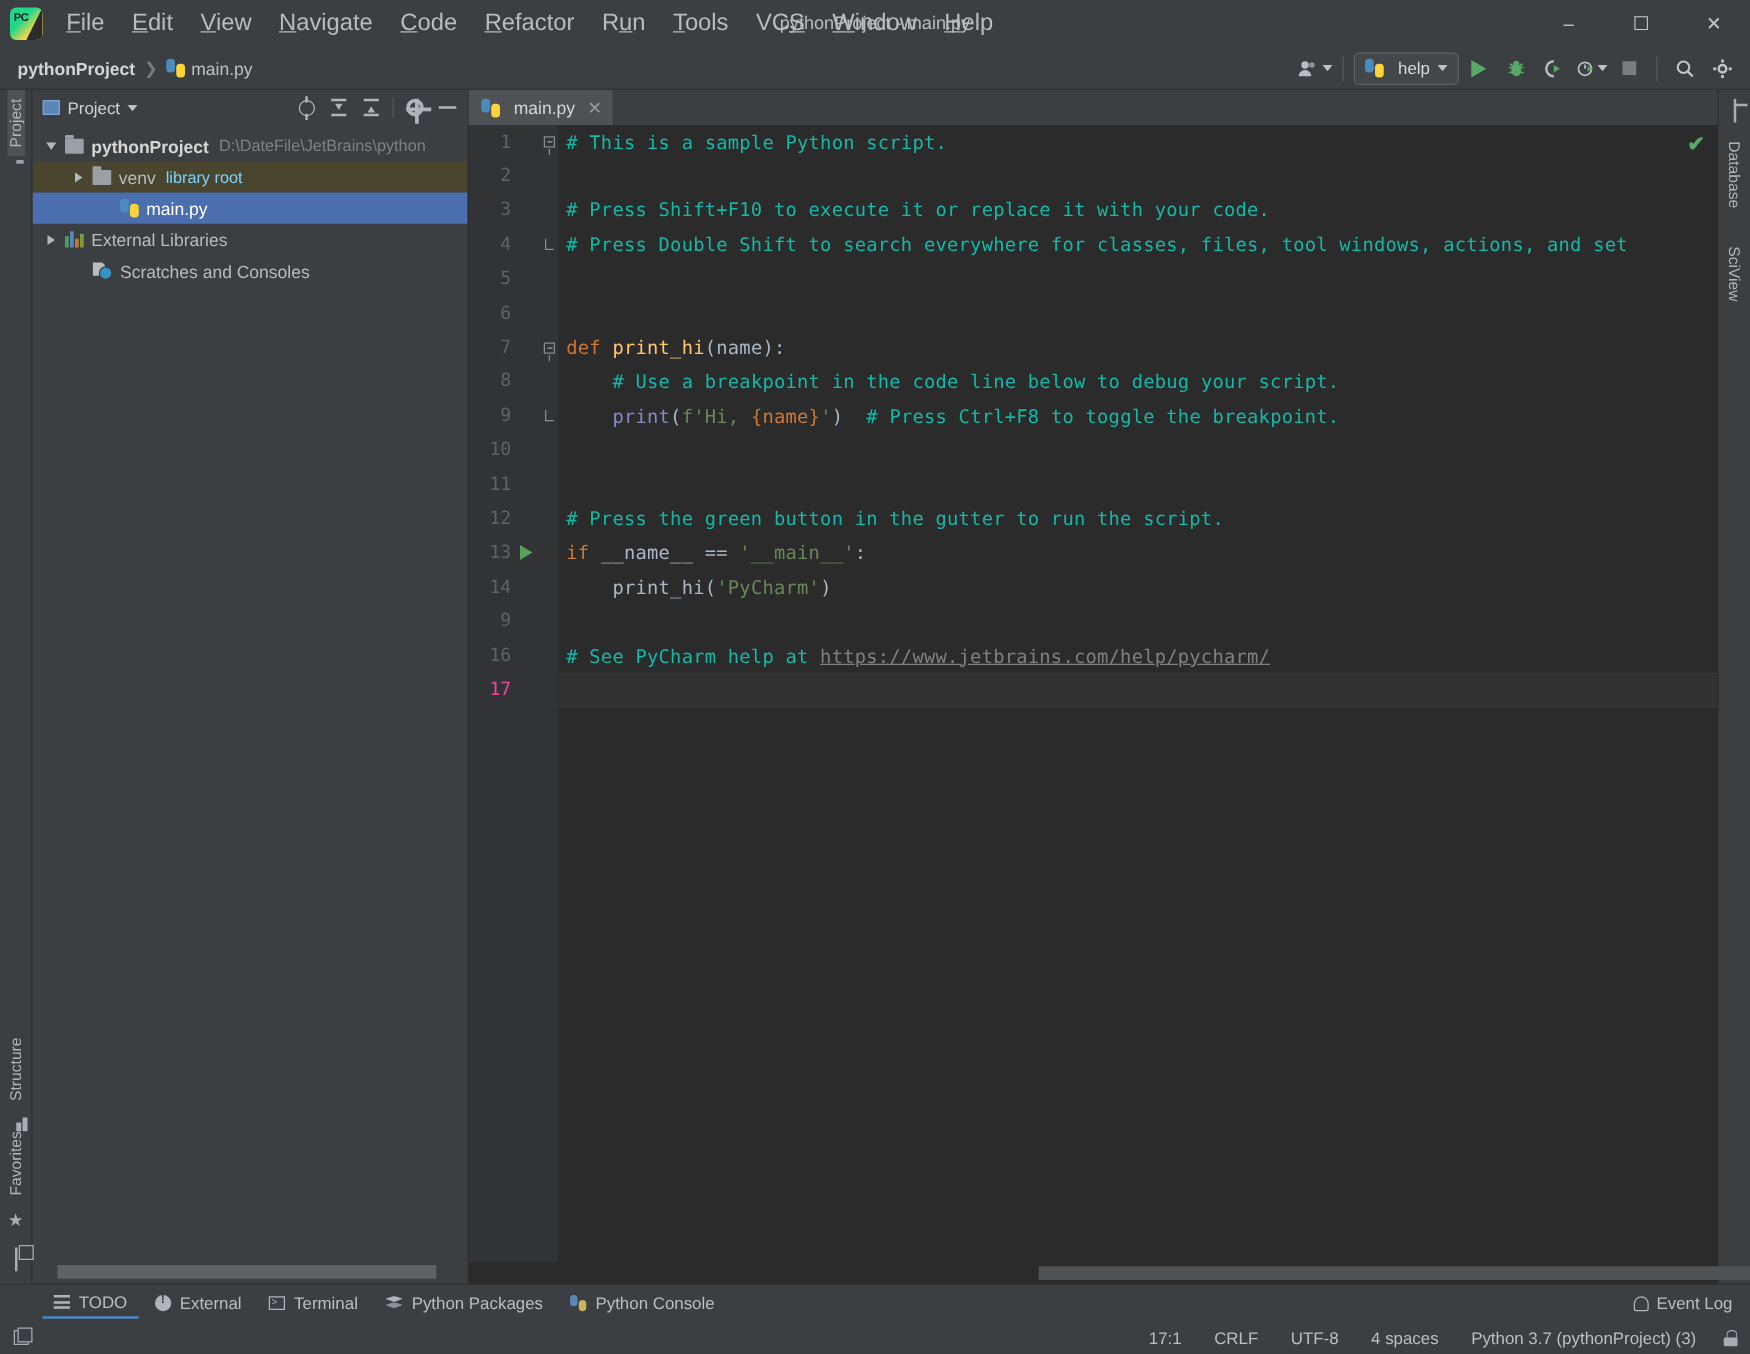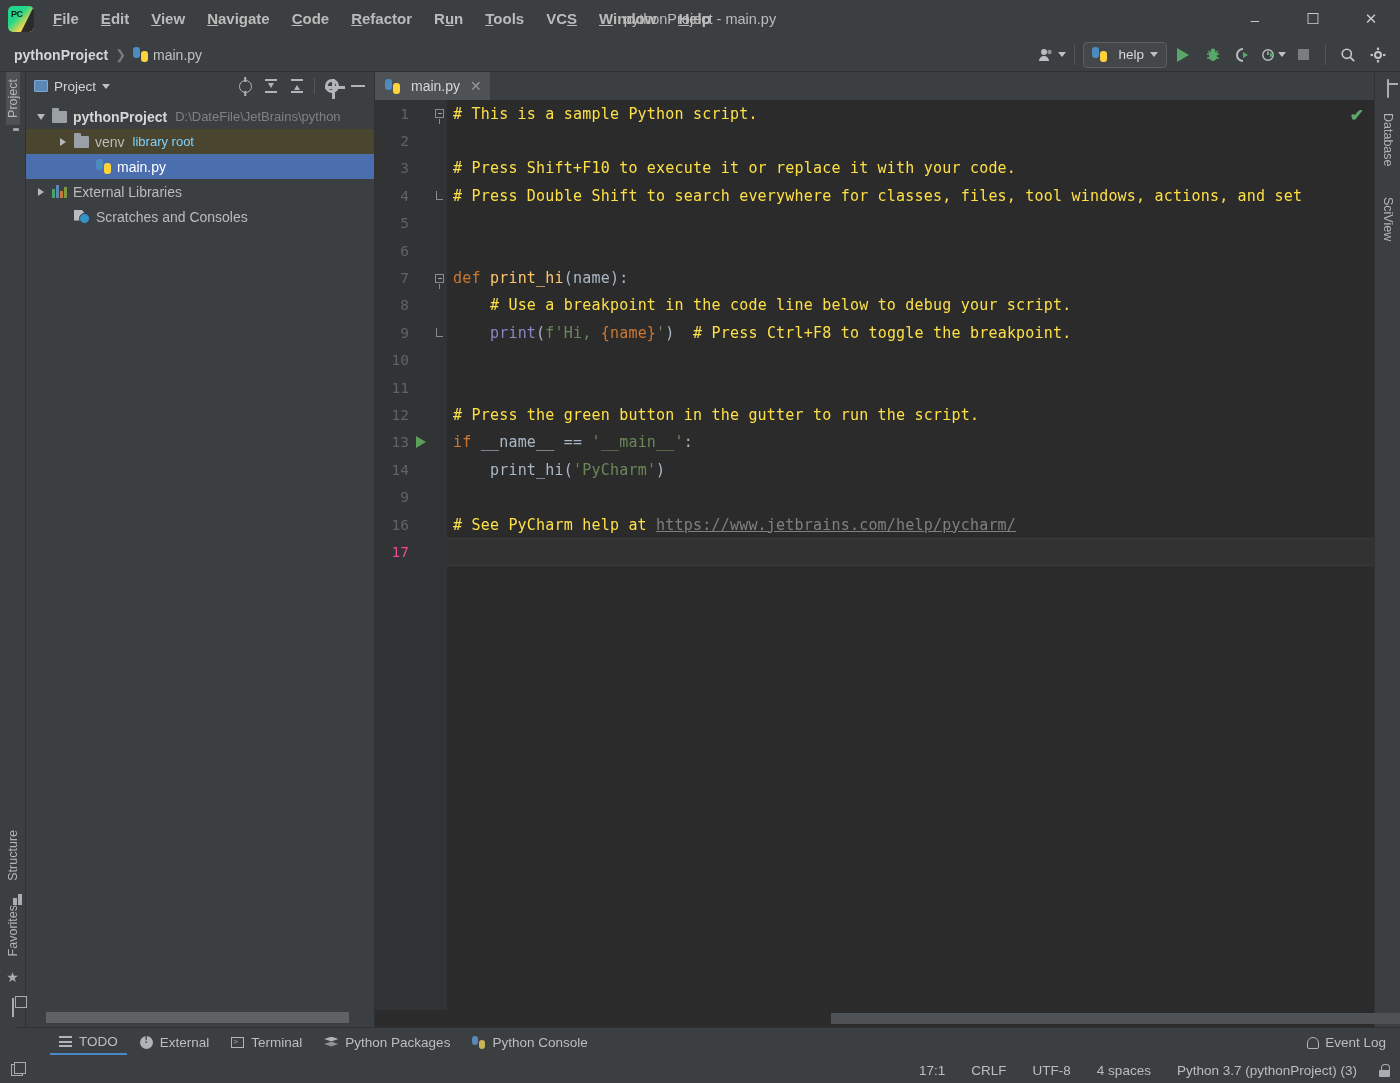--- a/index.html
+++ b/index.html
@@ -26,23 +26,22 @@
   .logo::after {
     content: "PC"; position: absolute; left: 3px; top: 3px;
     font-size: 9px; font-weight: bold; color: #1c1c1c; letter-spacing: -0.5px;
   }
   .logo .logo-dark {
     position: absolute; right: 0; top: 0; width: 13px; height: 26px;
     background: #2b2b2b; clip-path: polygon(100% 0, 100% 100%, 0 100%);
   }
   .menubar { display: flex; align-items: center; height: 38px; }
   .menu-item {
-    padding: 4px 11px; font-size: 15px; color: #bbbbbb; cursor: default;
+    padding: 4px 11px; font-size: 19px; color: #bbbbbb; cursor: default;
     line-height: 1.2;
-    font-weight: bold;
   }
   .menu-item .ul { text-decoration: underline; }
   .win-title {
     position: absolute; left: 0; right: 0; top: 0; height: 38px;
     display: flex; align-items: center; justify-content: center;
     font-size: 14.5px; color: #bbbbbb; pointer-events: none;
   }
   .wincontrols { margin-left: auto; display: flex; height: 38px; z-index: 3; }
   .wc {
     width: 58px; height: 38px; display: flex; align-items: center; justify-content: center;
@@ -215,41 +214,41 @@
   .foldbox.pin::before{content:"";position:absolute;left:3.3px;top:9px;width:1px;height:5px;background:#888c8f;}
   .foldend { width:7px;height:9px;border-left:1px solid #888c8f;border-bottom:1px solid #888c8f; }
 
   .codecol { flex: 1 1 auto; position: relative; overflow: hidden; background: #2b2b2b; }
   .cline {
     height: 27.4px; display:flex; align-items:center; white-space: pre;
     font-family: "DejaVu Sans Mono", monospace; font-size: 15px; padding-left: 6px;
     letter-spacing: 0.2px;
   }
   .cline.cur { background: #323232; box-shadow: inset 0 -1px 0 #3a3a3a, inset 0 1px 0 #3a3a3a; }
-  .cmt { color: #fde047; }
+  .cmt { color: #14b8a6; }
   .kw  { color: #cc7832; }
   .fn  { color: #ffc66d; }
   .bi  { color: #8888c6; }
   .str { color: #6a8759; }
   .pun { color: #a9b7c6; }
   .ident { color: #a9b7c6; }
   .link { color: #808080; text-decoration: underline; }
 
   .check-ok {
     position: absolute; right: 10px; top: 7px; color: #59a869; font-size: 17px; font-weight: bold;
     line-height: 1;
   }
 
   .ed-hscroll { height: 17px; flex: 0 0 17px; background: #2b2b2b; position: relative; padding-left: 72px; }
   .ed-thumb { position:absolute; left: 456px; top: 3px; height: 11px; width: 800px; background:#4f5254; }
 
   
   .bottombar {
     height: 30px; flex: 0 0 30px; background: #3c3f41; display:flex; align-items:center;
-    border-top: 1px solid #2f3133; padding-left: 34px; gap: 4px; margin-left: 16px;
+    border-top: 1px solid #2f3133; padding-left: 34px; gap: 4px;
   }
   .btab { display:flex; align-items:center; gap:7px; padding: 4px 9px; font-size: 13.5px; color:#bdbdbd; }
   .btab.sel { border-bottom: 2px solid #4a88c7; }
   .ic-todo { width:13px;height:11px;background:
      linear-gradient(#b0b4b8,#b0b4b8) 0 0/100% 2px no-repeat,
      linear-gradient(#b0b4b8,#b0b4b8) 0 4.5px/100% 2px no-repeat,
      linear-gradient(#b0b4b8,#b0b4b8) 0 9px/100% 2px no-repeat; }
   .ic-prob { width:13px;height:13px;border-radius:50%;background:#b0b4b8;position:relative; }
   .ic-prob::after{content:"!";position:absolute;left:0;right:0;top:-2px;text-align:center;font-size:10px;color:#3c3f41;font-weight:bold;}
   .ic-term { width:13px;height:11px;border:1.5px solid #b0b4b8;position:relative;font-size:8px;color:#b0b4b8; }

